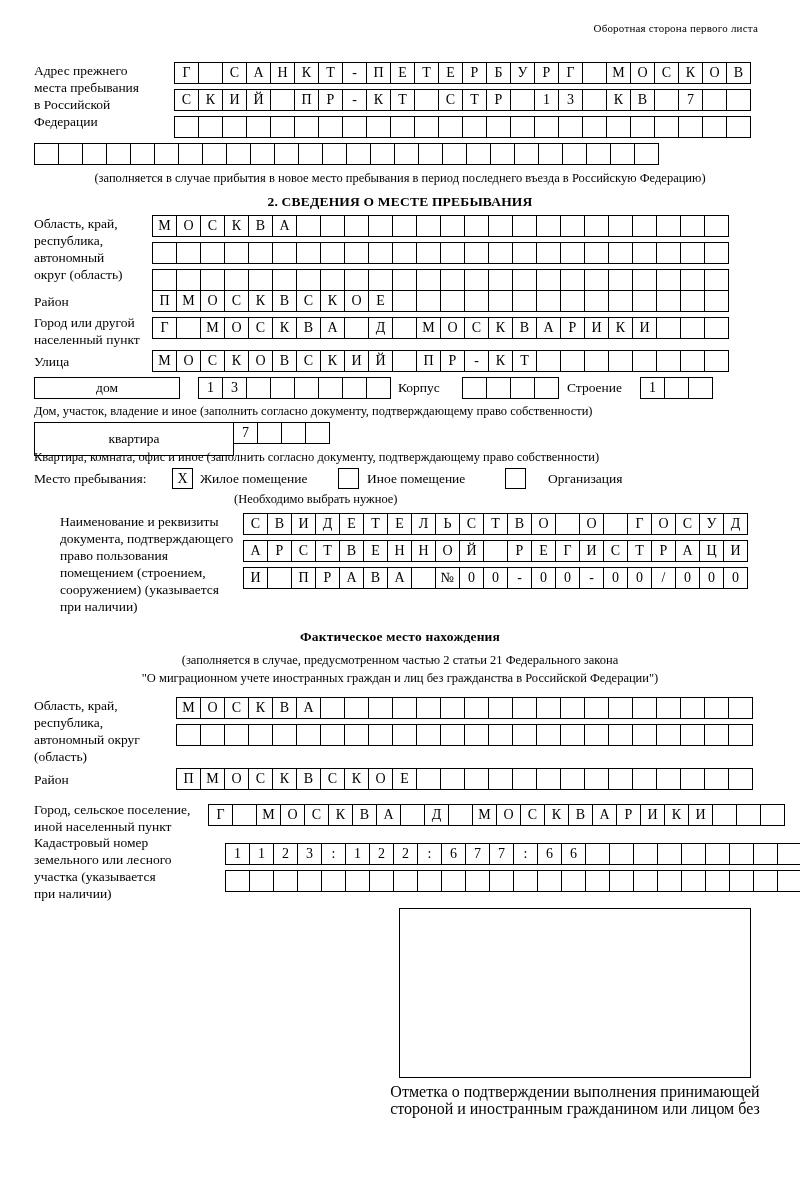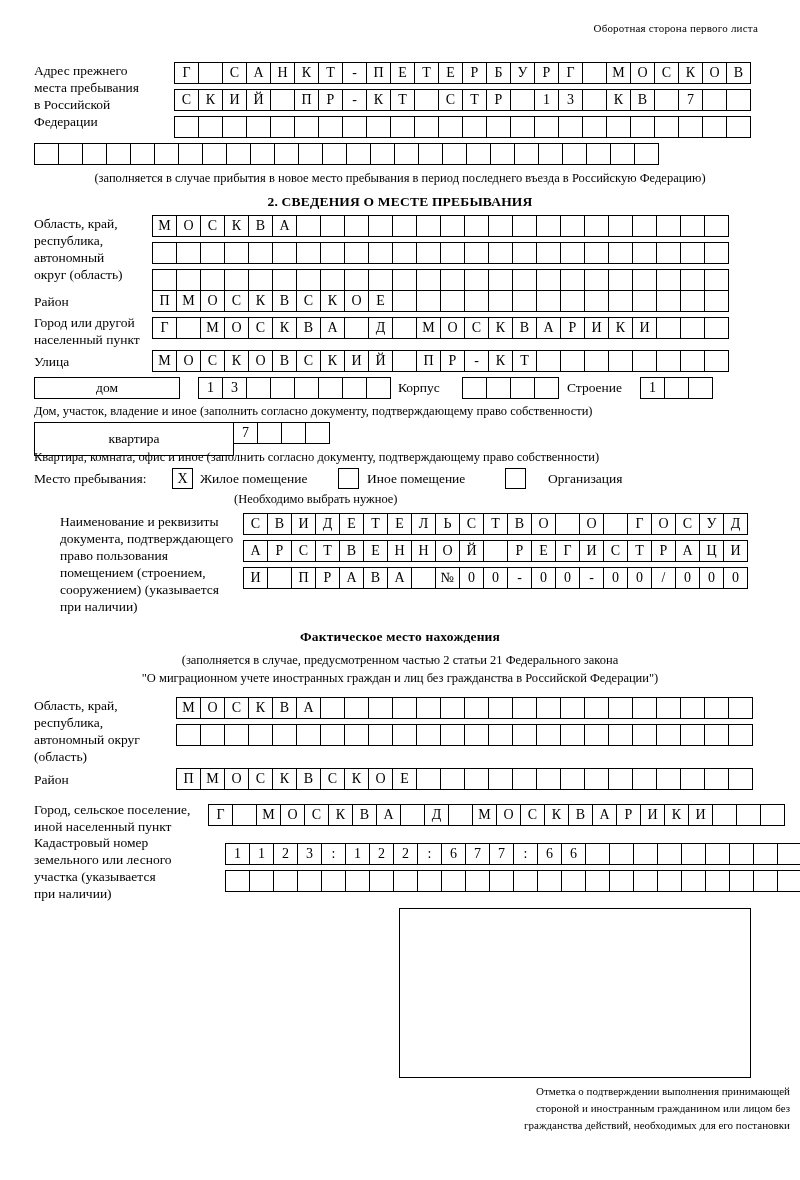--- a/index.html
+++ b/index.html
@@ -87,22 +87,22 @@
   }
   .inline-lbl { font-size: 13.5px; }
   .big-box {
     position: absolute;
     border: 1px solid #000;
     box-sizing: border-box;
     background: #fff;
   }
   .footnote {
     position: absolute;
-    font-size: 11px;
-    text-align: right;
+    font-size: 16px;
+    text-align: center;
     line-height: 17px;
   }
 </style>
 </head>
 <body>
 
 <div class="page">
 
   <div class="abs hdr-right">Оборотная сторона первого листа</div>
 
@@ -682,15 +682,14 @@
       <div class="cell"></div>
       <div class="cell"></div>
       <div class="cell"></div>
       <div class="cell"></div>
       <div class="cell"></div>
     </div>
 
   <div class="big-box" style="top:908px; left:399px; width:352px; height:170px;"></div>
   <div class="footnote" style="top:1083px; left:360px; width:430px;">Отметка о подтверждении выполнения принимающей</div>
   <div class="footnote" style="top:1100px; left:360px; width:430px;">стороной и иностранным гражданином или лицом без</div>
-  <div class="footnote" style="top:1117px; left:360px; width:430px;">гражданства действий, необходимых для его постановки</div>
 
 </div>
 
 </body></html>

